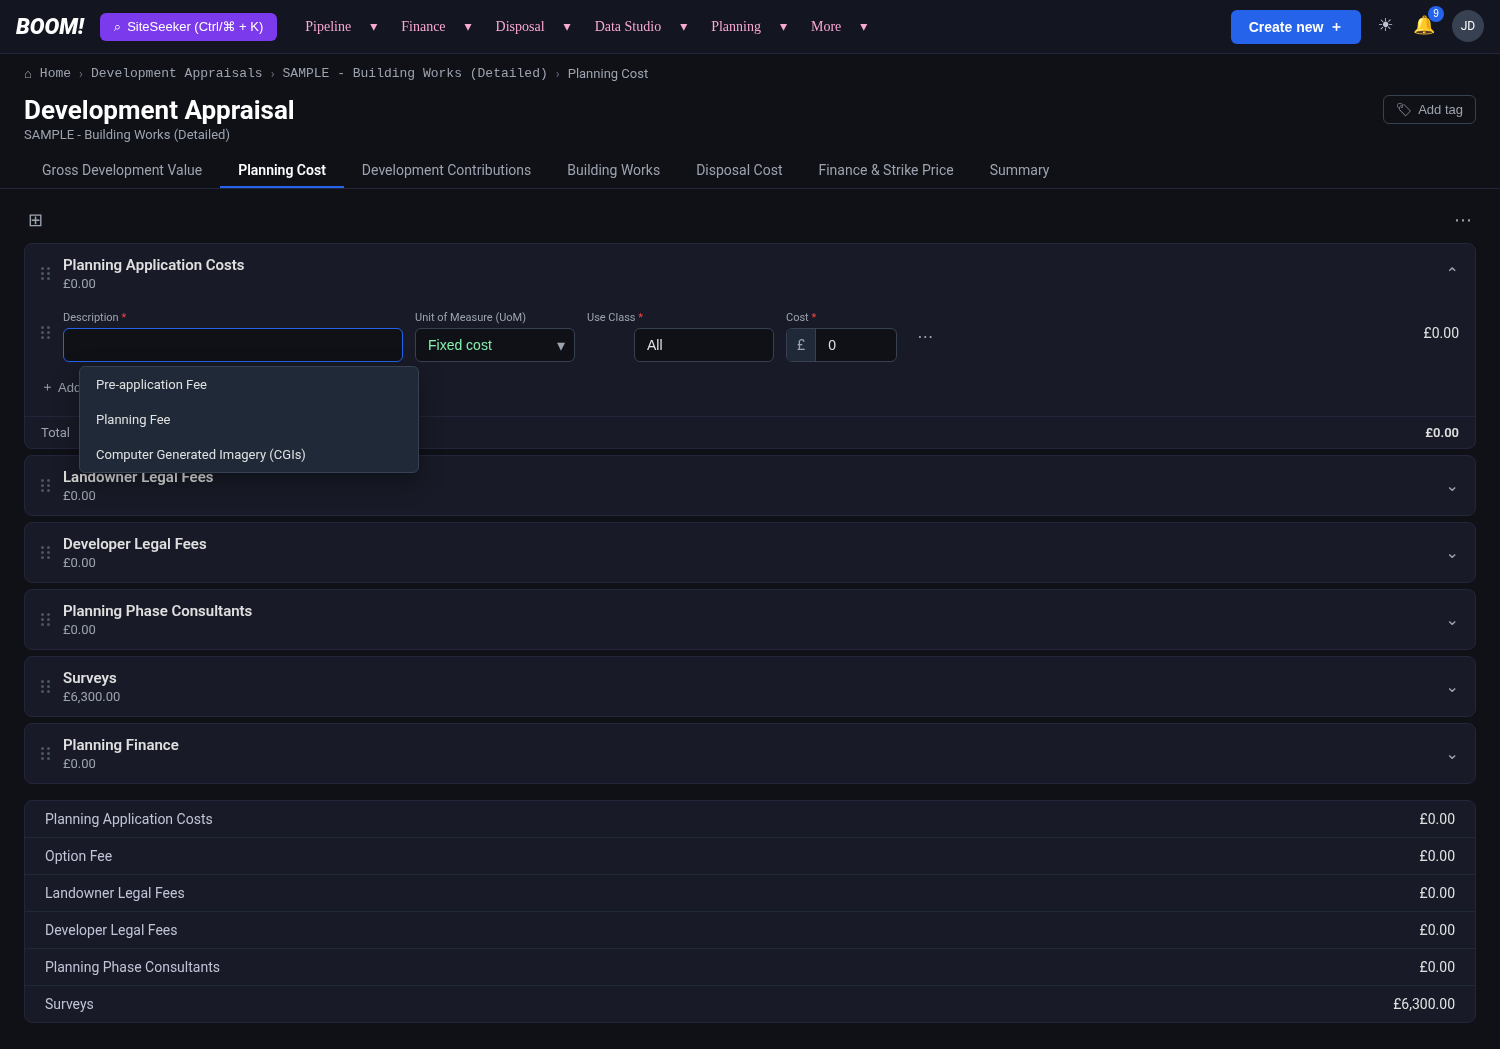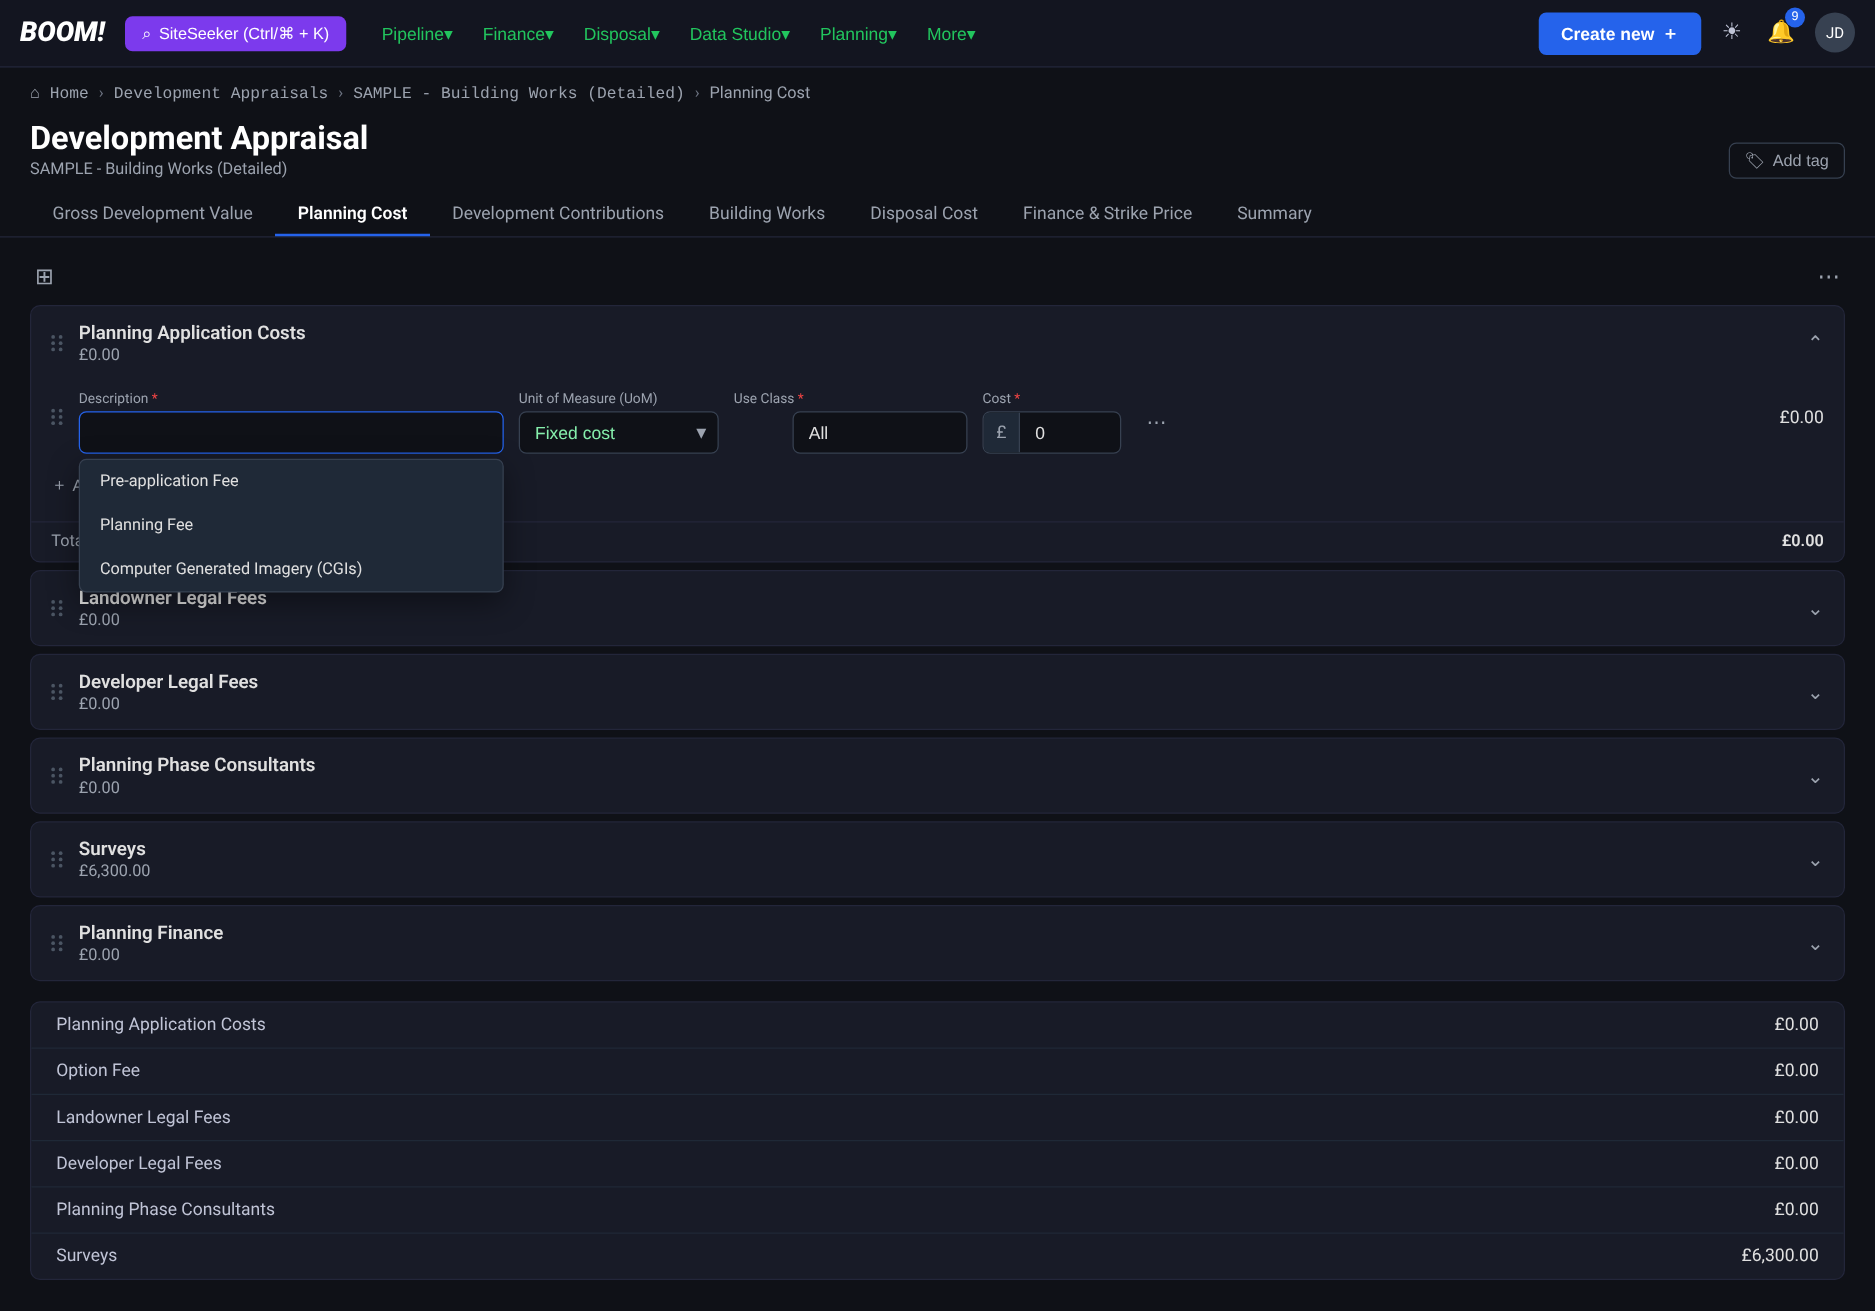--- a/index.html
+++ b/index.html
@@ -40,30 +40,31 @@
       align-items: center;
       gap: 6px;
       margin-right: 10px;
     }
     .nav-items {
       display: flex;
       gap: 4px;
       flex: 1;
     }
     .nav-item {
-      color: #22c55e;
+      color: #f9a8d4;
       background: none;
       border: none;
       cursor: pointer;
       padding: 6px 10px;
       font-size: 14px;
       border-radius: 4px;
       display: flex;
       align-items: center;
-      gap: 0;
+      gap: 19px;
+      font-family: Liberation Serif, serif;
     }
     .nav-right {
       display: flex;
       align-items: flex-start;
       gap: 12px;
     }
     .create-new-btn {
       background: #2563eb;
       color: #fff;
       border: none;
@@ -126,21 +127,21 @@
       color: #9ca3af;
     }
     .breadcrumb a { color: #9ca3af; text-decoration: none; font-family: Liberation Mono, monospace; }
     .breadcrumb-sep { color: #6b7280; }
 
     
     .page-header {
       padding: 8px 24px 0;
       display: flex;
       justify-content: space-between;
-      align-items: flex-end;
+      align-items: flex-start;
     }
     .page-title {
       font-size: 26px;
       font-weight: 700;
       color: #fff;
     }
     .page-subtitle {
       font-size: 13px;
       color: #9ca3af;
       margin-top: 2px;
@@ -346,21 +347,21 @@
       padding: 4px 8px;
     }
 
     
     .dropdown-container {
       position: relative;
     }
     .dropdown-menu {
       position: absolute;
       top: calc(100% + 4px);
-      left: 0;
+      left: 16px;
       background: #1f2937;
       border: 1px solid #374151;
       border-radius: 6px;
       z-index: 100;
       width: 340px;
       box-shadow: 0 8px 24px rgba(0,0,0,0.4);
     }
     .dropdown-item {
       padding: 10px 16px;
       font-size: 13px;

